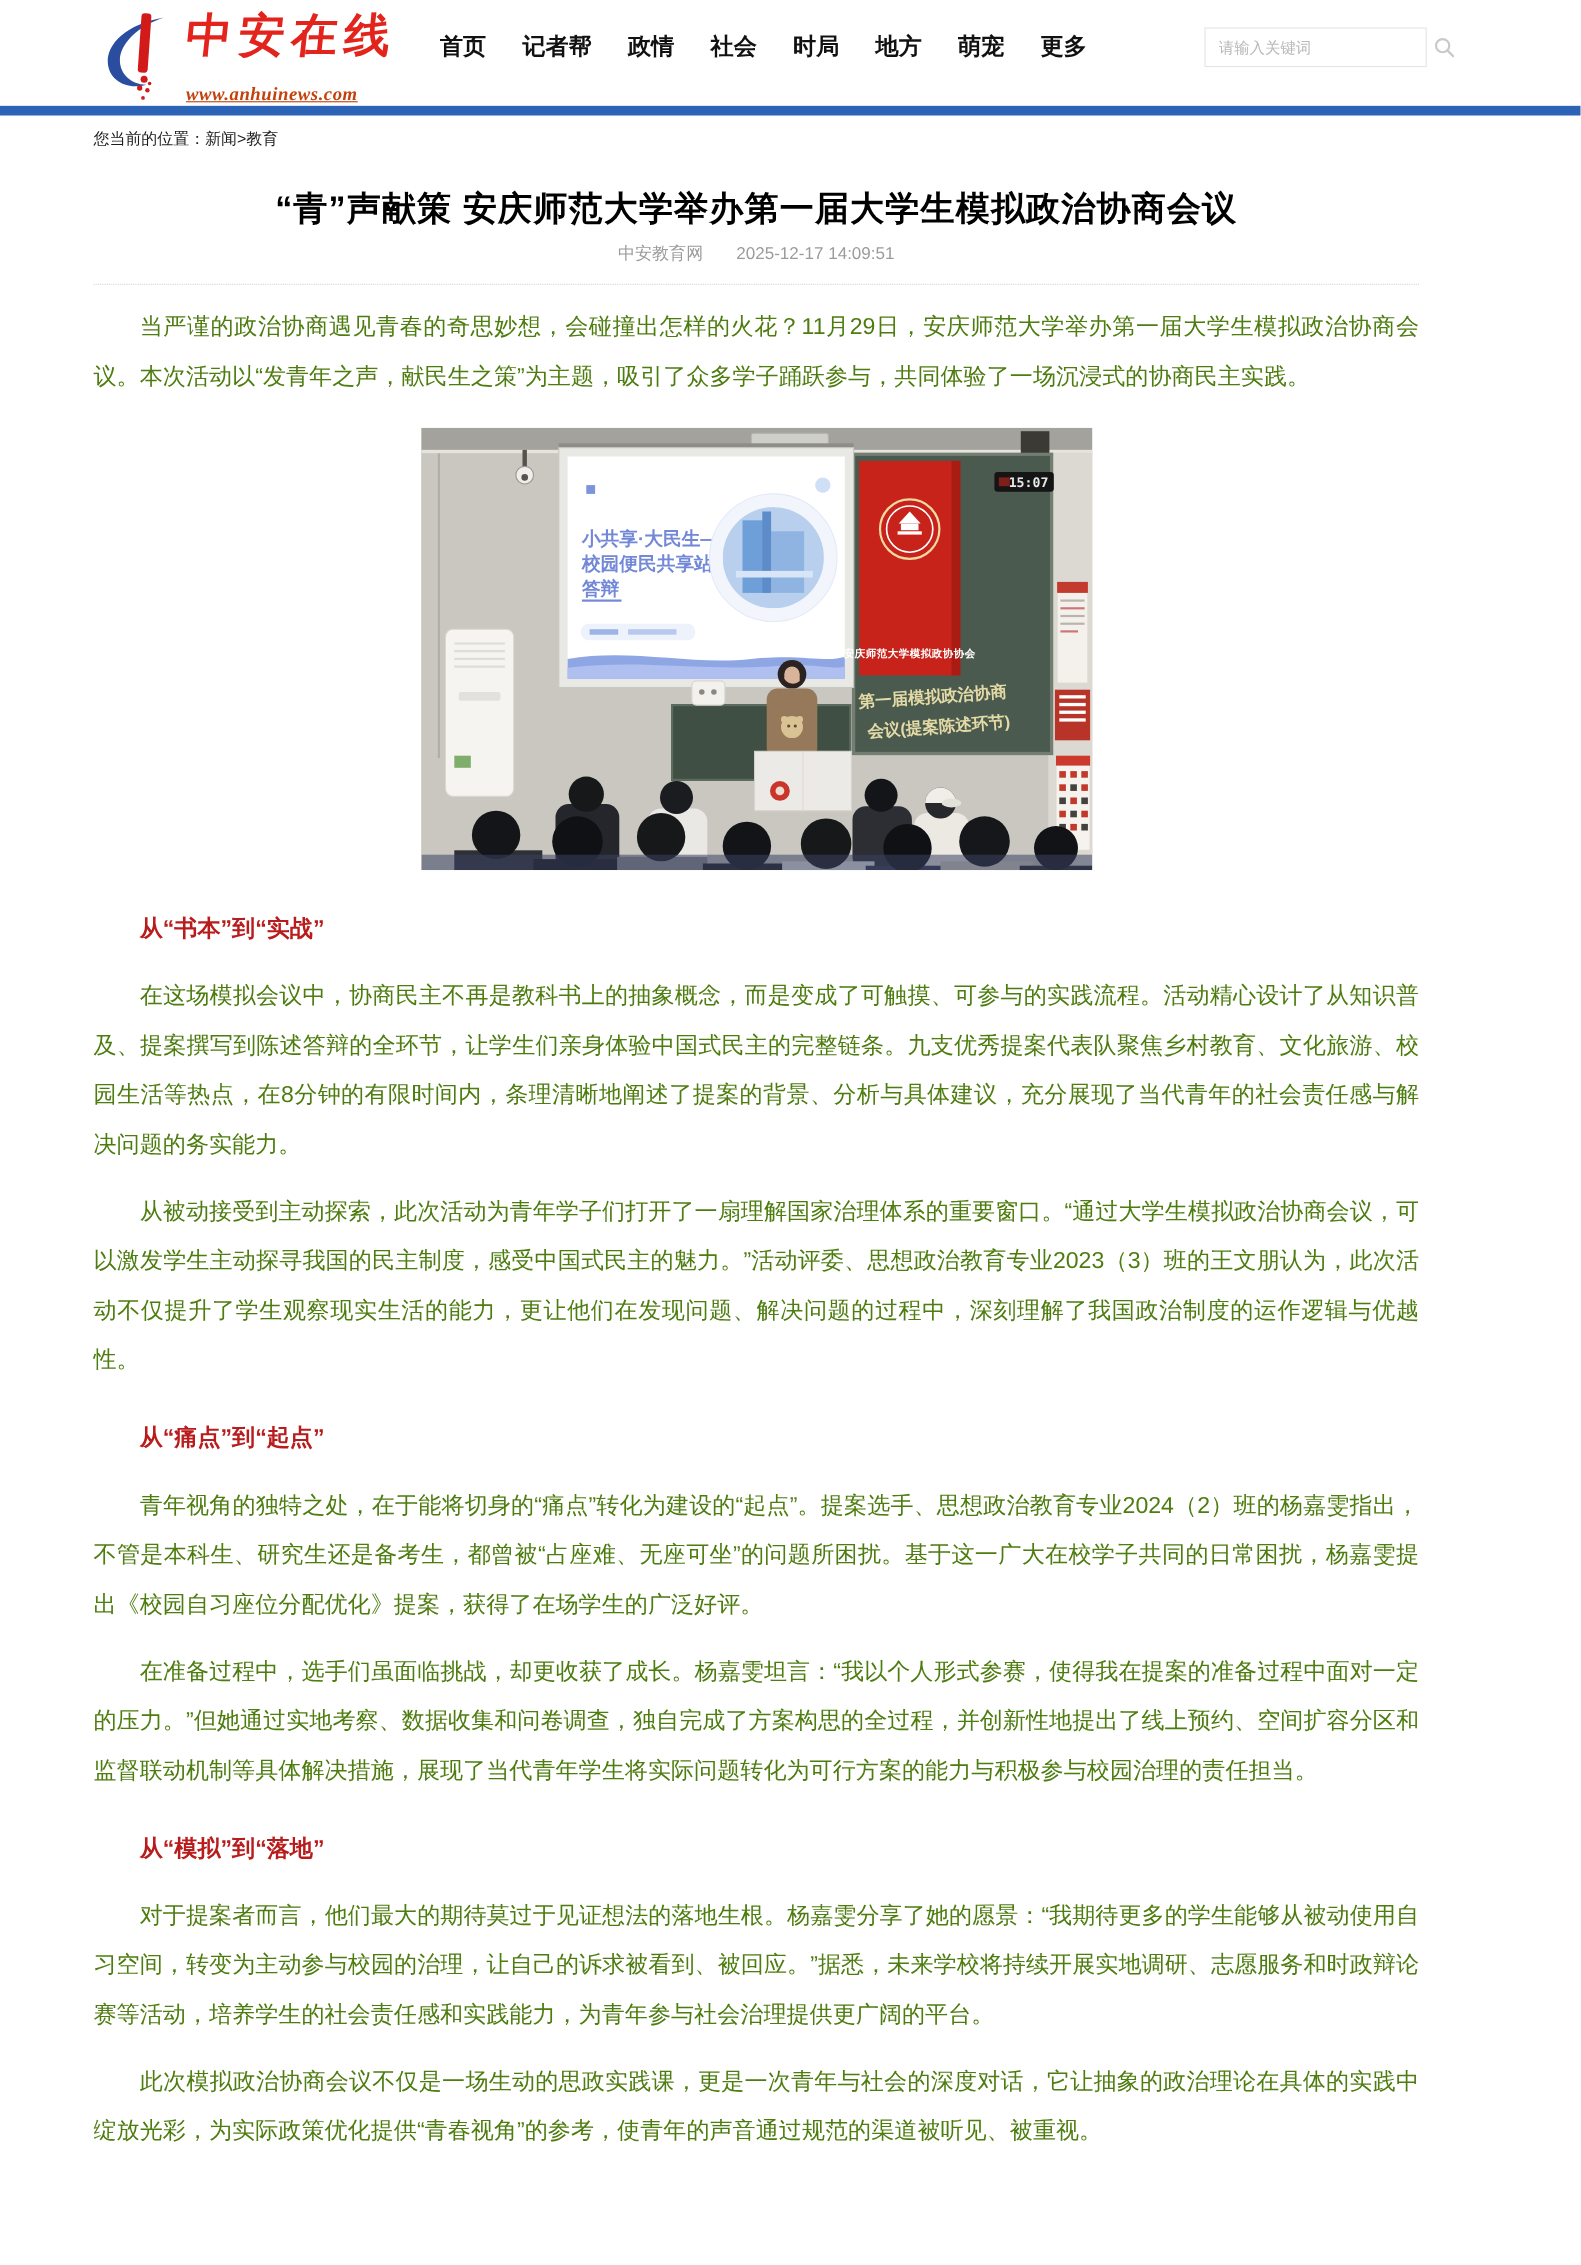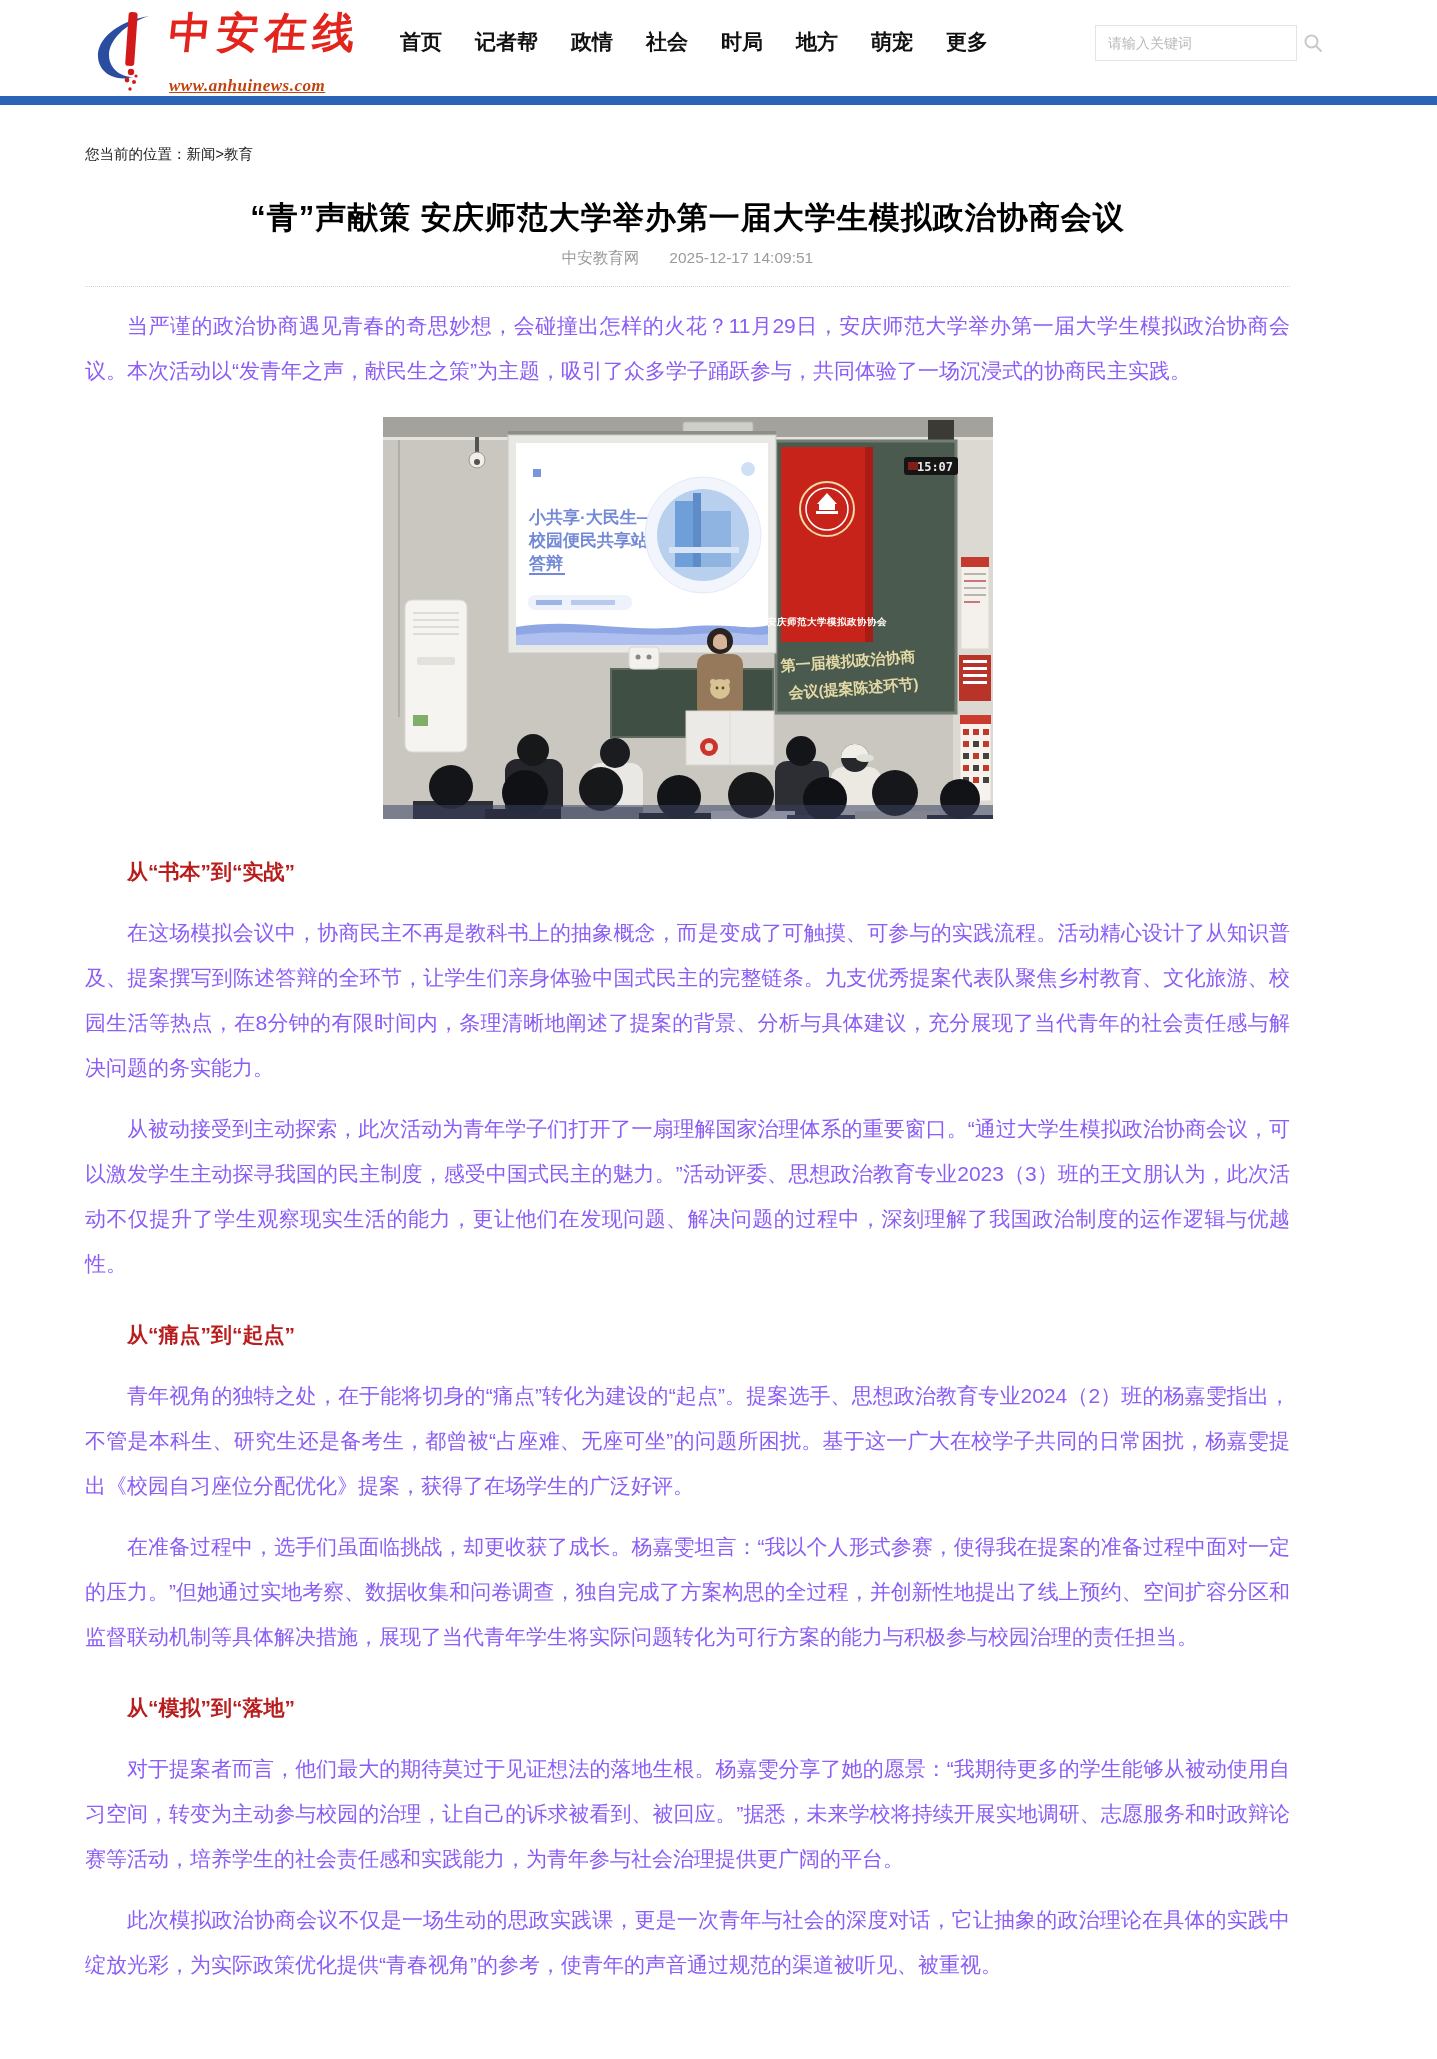--- a/index.html
+++ b/index.html
@@ -32,28 +32,28 @@
   .search-box input{
     flex:1;border:none;outline:none;padding:0 8px 0 12px;font-size:14px;color:#555;background:transparent;
     font-family:"Liberation Sans","DejaVu Sans",sans-serif;
   }
   .search-box input::placeholder{color:#b9b9b9;}
   .search-divider{width:1px;height:20px;background:#ececec;}
   .search-btn{width:38px;height:100%;border:none;background:transparent;display:flex;align-items:center;justify-content:center;cursor:pointer;}
   .topbar-blue{height:9px;background:#2b63b6;}
   
   .container{width:1205px;margin-left:85px;}
-  .breadcrumb{padding-top:40px;font-size:14.5px;color:#1c1c1c;}
+  .breadcrumb{padding-top:12px;font-size:14.5px;color:#1c1c1c;}
   .breadcrumb a{color:#1c1c1c;text-decoration:none;cursor:pointer;}
   .article-title{margin:33px 0 0;text-align:center;font-size:31px;font-weight:bold;color:#000;letter-spacing:1px;}
   .article-meta{margin-top:9px;text-align:center;font-size:15.5px;color:#9b9b9b;}
   .article-meta .src{margin-right:30px;}
   .dotted-divider{margin-top:17px;border-top:1px dotted #d4d4d4;height:0;}
   .article-body{margin-top:8px;}
-  .para{font-size:21px;line-height:45px;color:#8b5cf6;text-align:justify;text-indent:2em;margin:16px 0;}
+  .para{font-size:21px;line-height:45px;color:#4d7c0f;text-align:justify;text-indent:2em;margin:16px 0;}
   .section-head{font-size:21px;line-height:45px;color:#b91c1c;font-weight:bold;text-indent:2em;margin:26px 0 2px;}
   .photo-wrap{text-align:center;margin:24px 0 12px;}
   .photo-frame{display:inline-block;width:610px;height:402px;overflow:hidden;background:#c9c7c0;}
 </style>
 </head>
 <body>
 
 <header class="site-header">
   <a class="logo">
     <svg class="logo-swoosh" width="80" height="86" viewBox="0 0 80 86">

